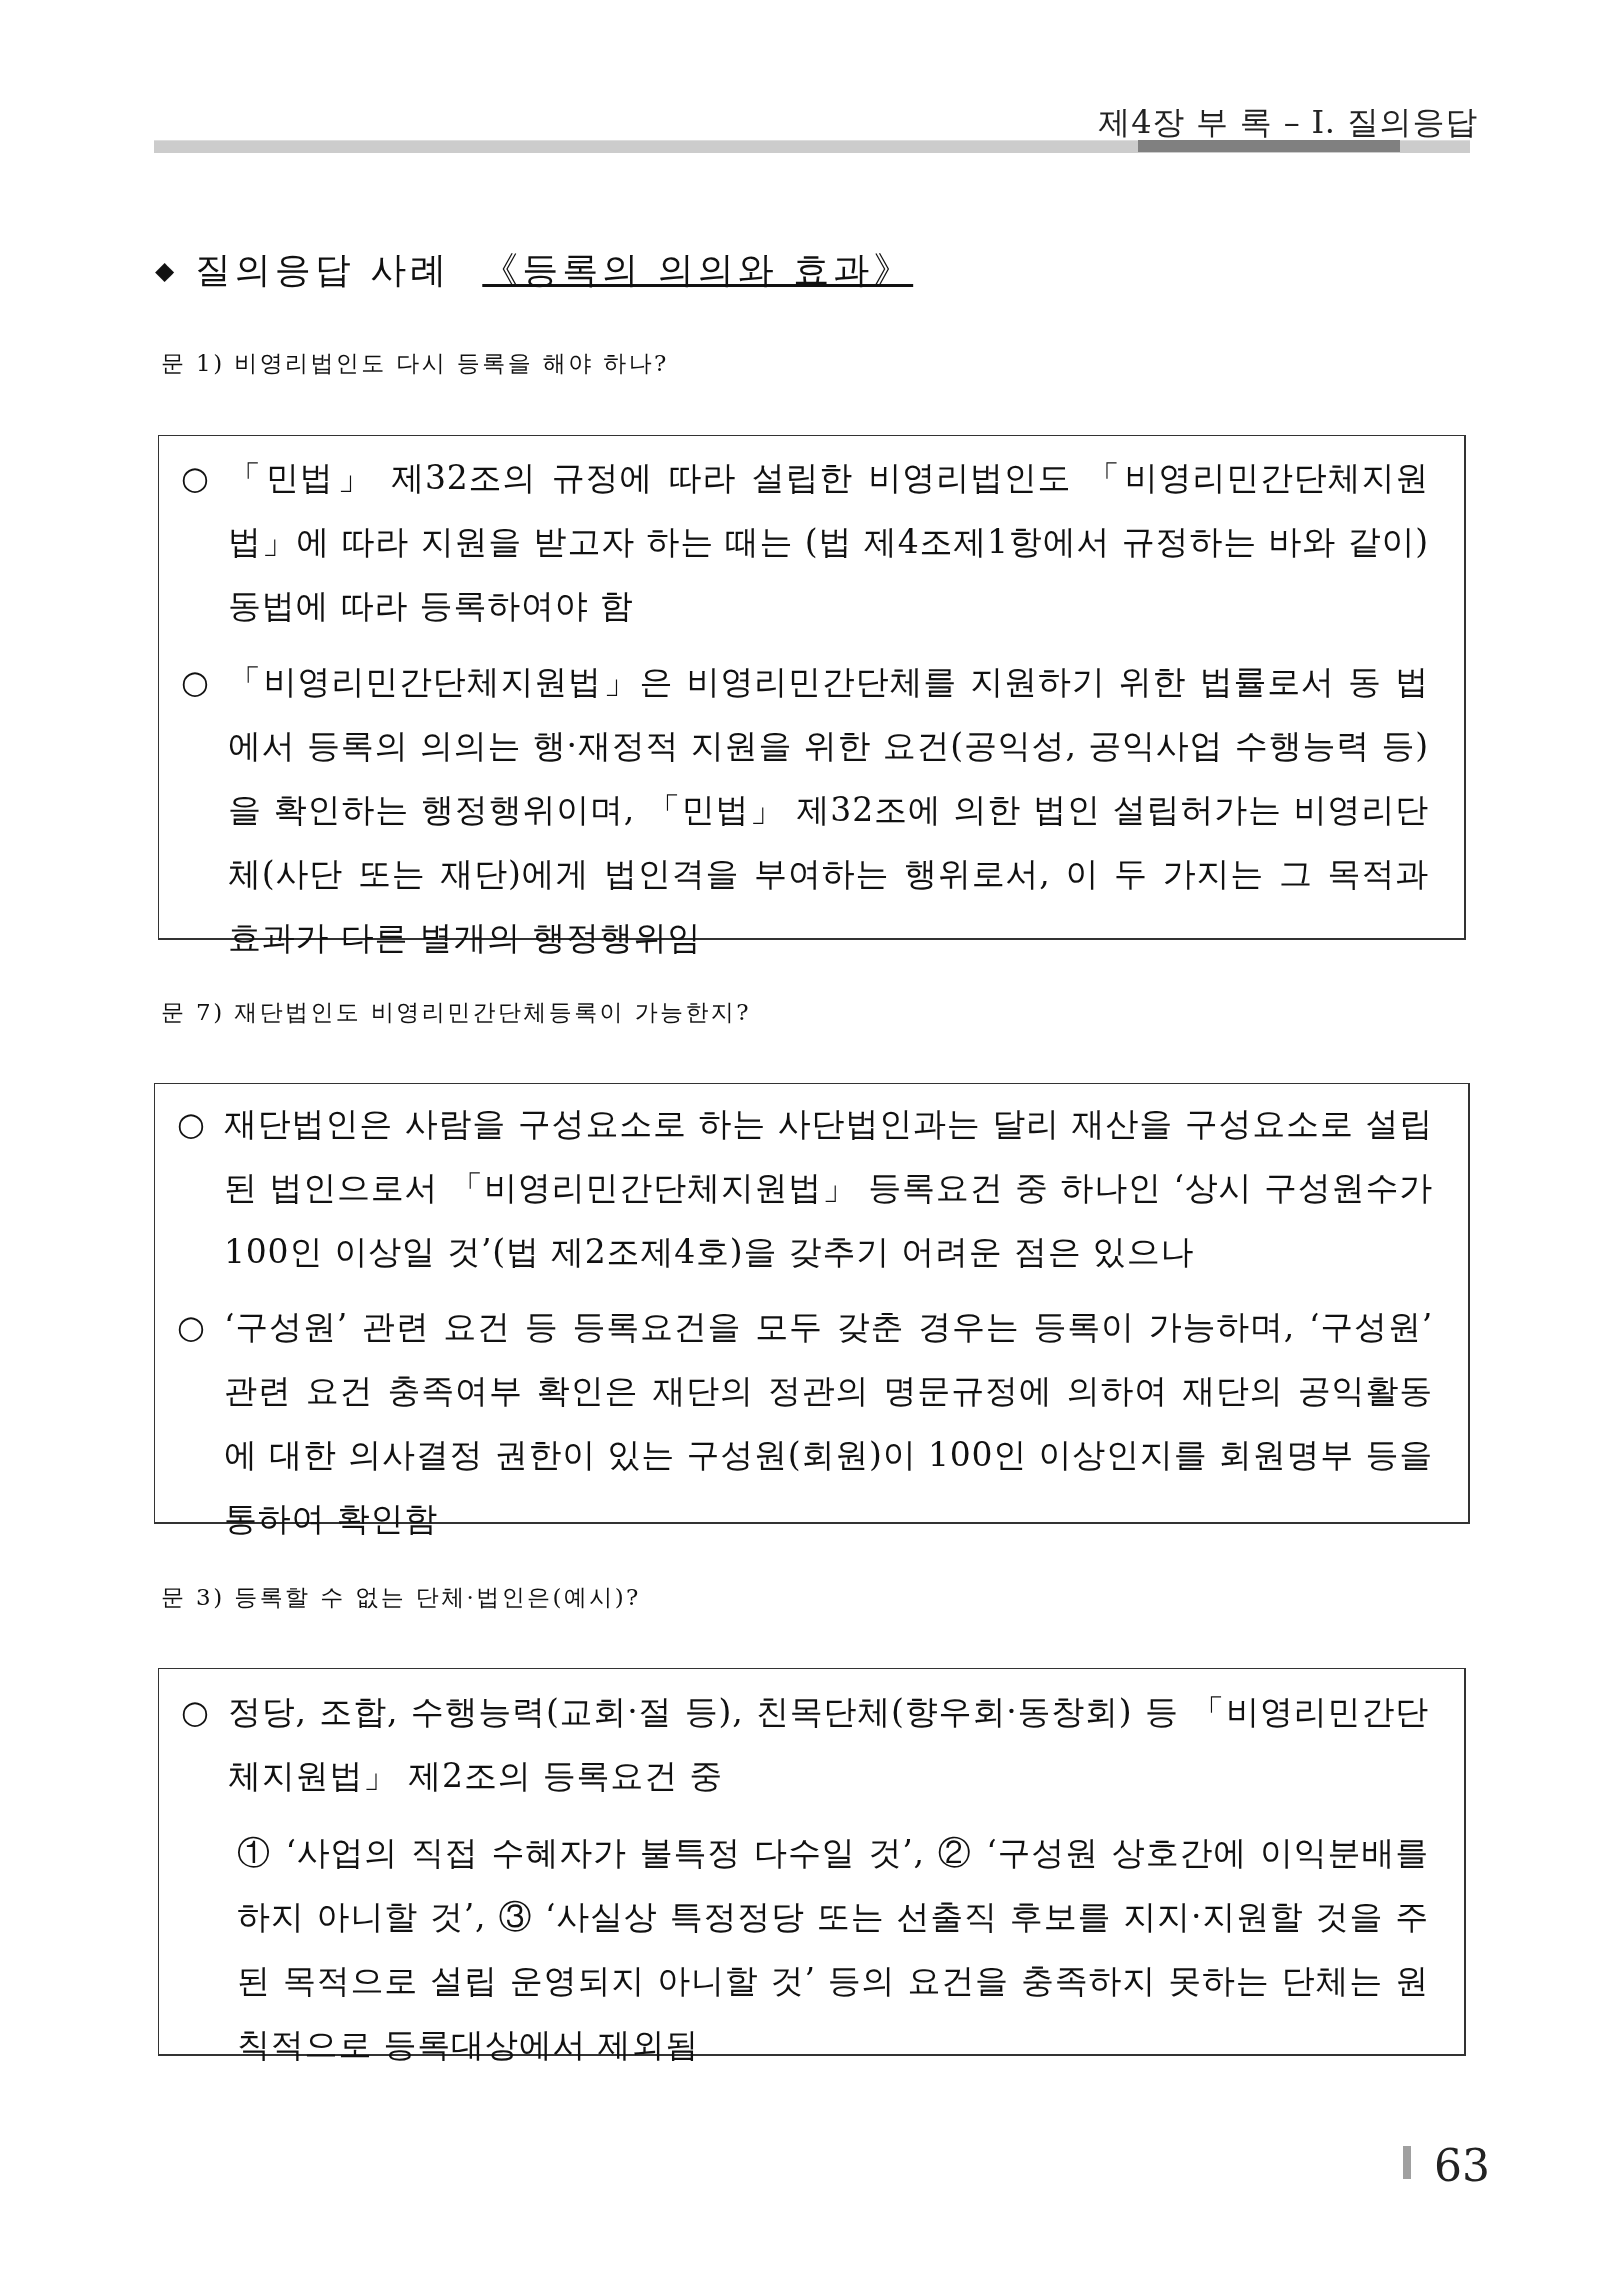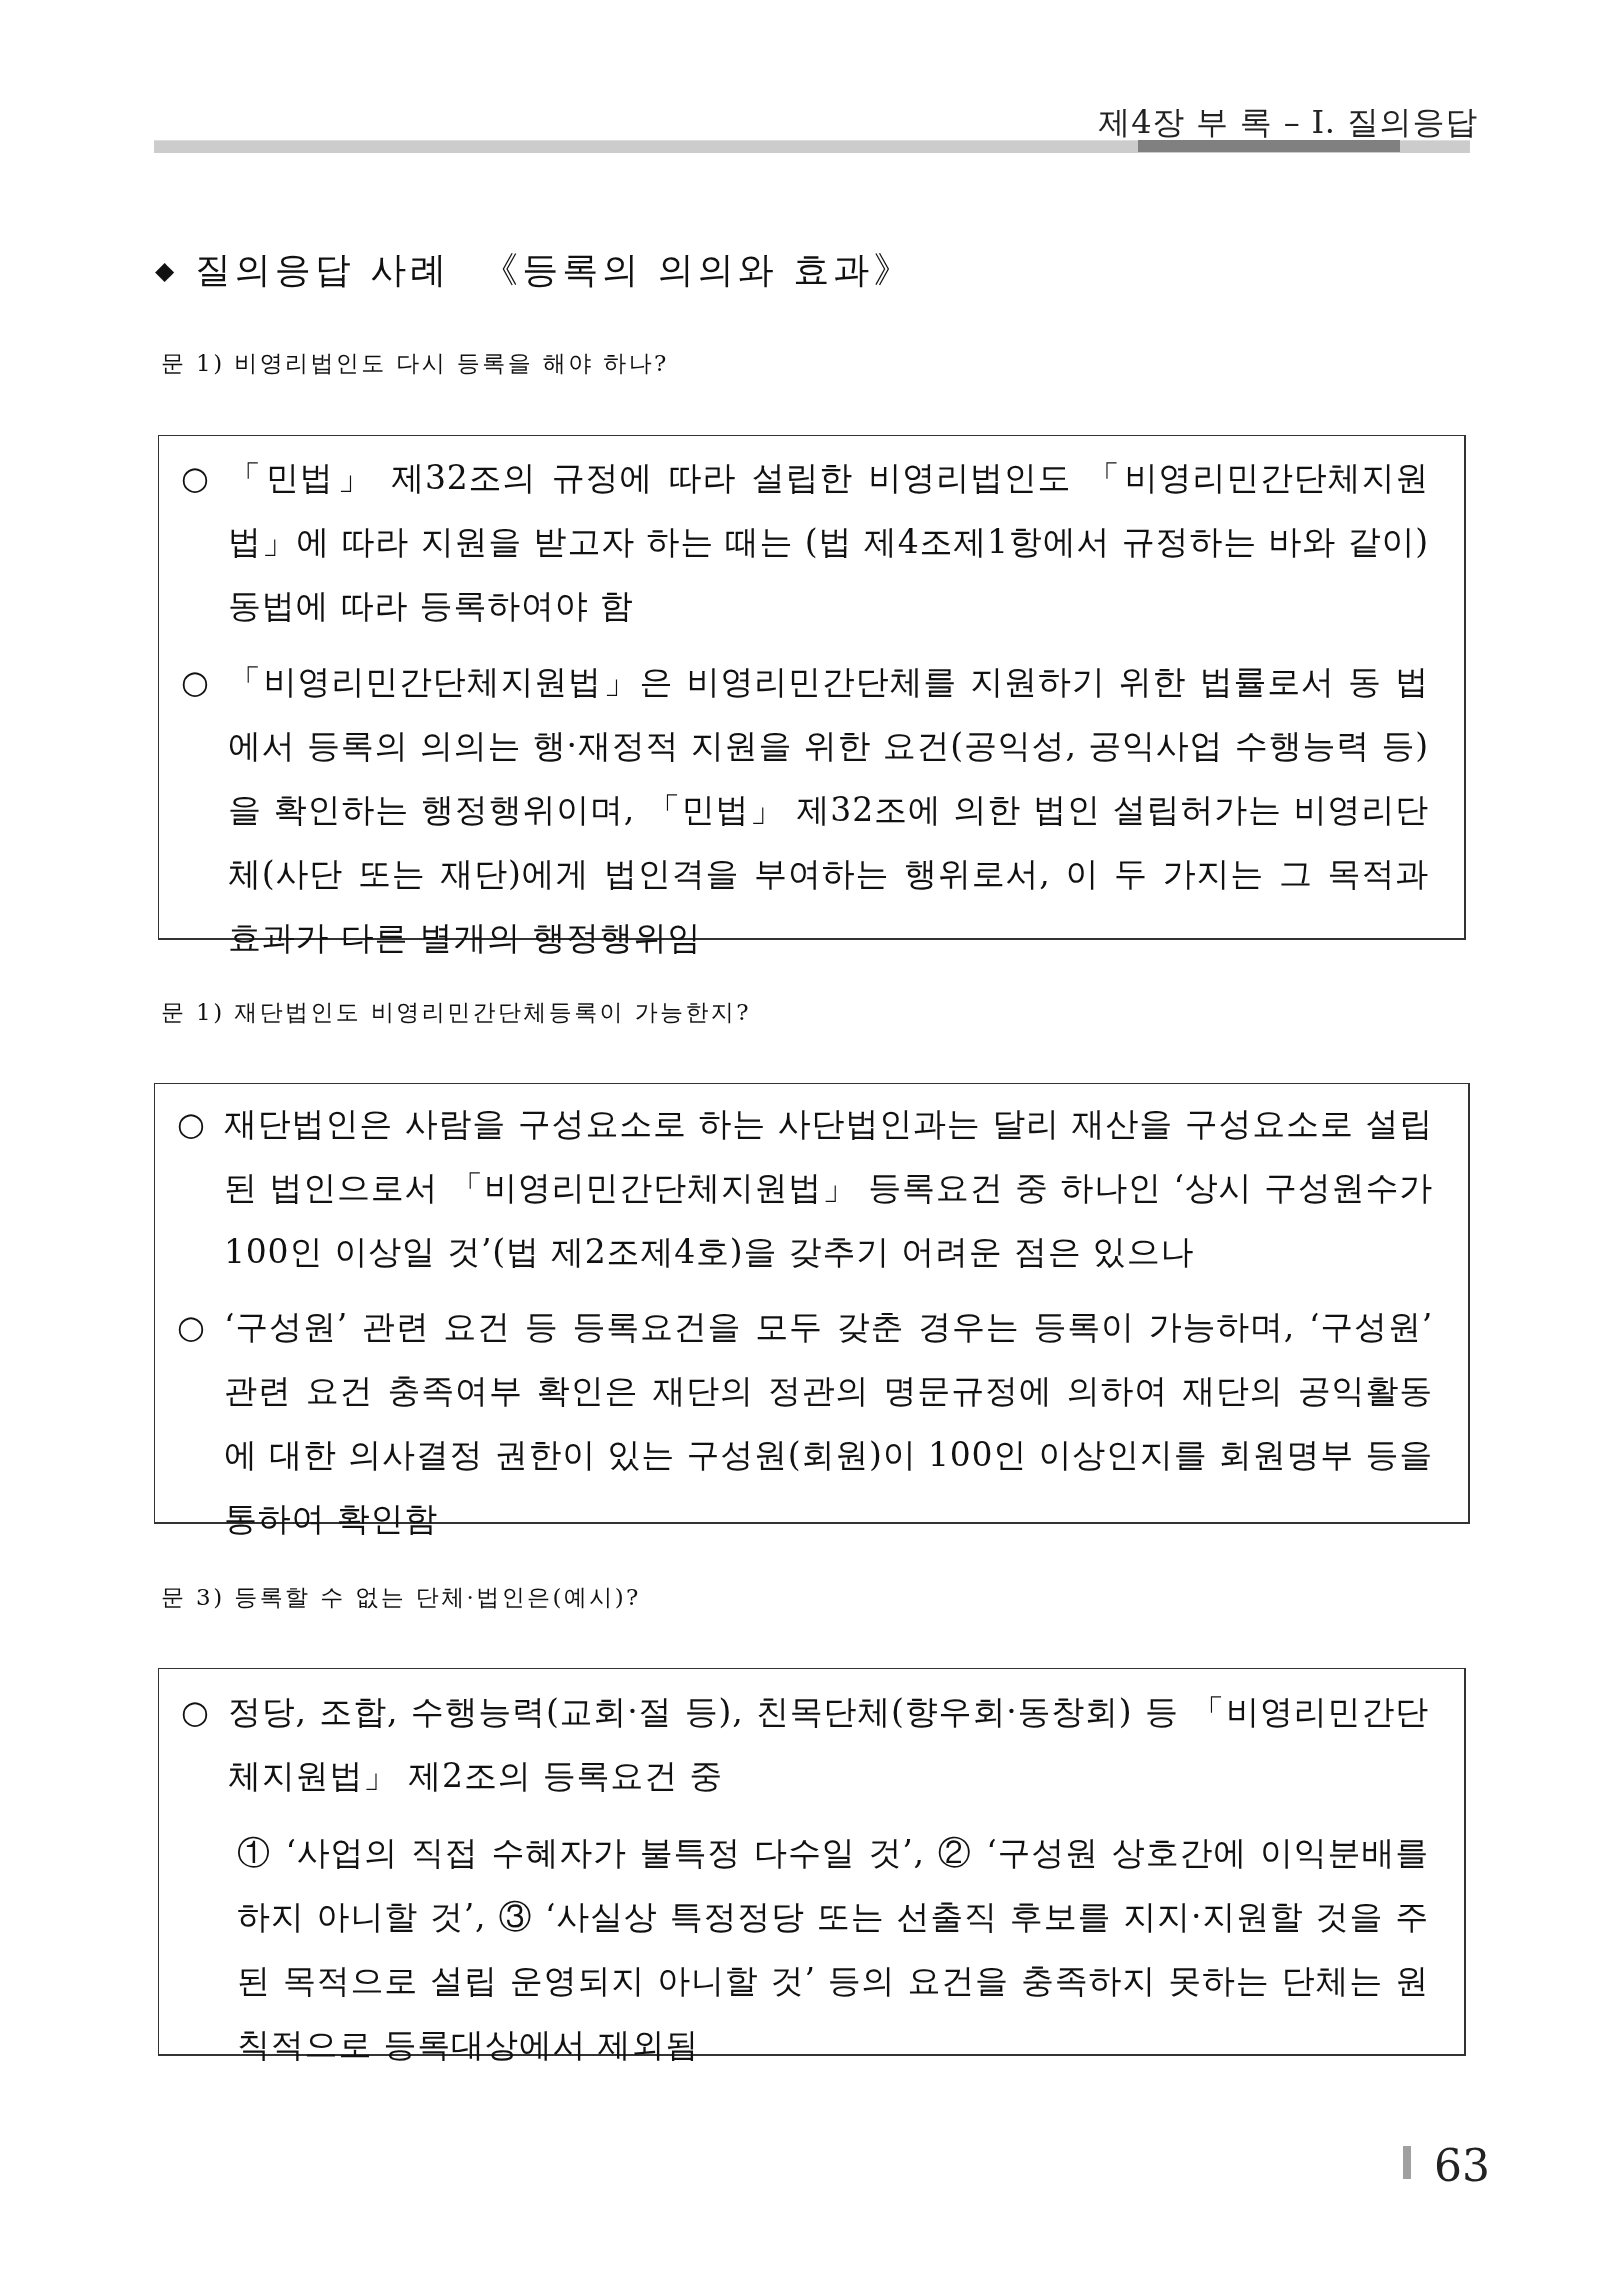--- a/index.html
+++ b/index.html
@@ -53,20 +53,21 @@
       display: flex;
       align-items: center;
     }
     .section-title .diamond {
       font-size: 25px;
       margin-right: 20.6px;
       letter-spacing: 0;
     }
     .section-title .book-title {
       margin-left: 32px;
+      text-decoration: underline;
     }
     .question {
       position: absolute;
       left: 161px;
       font-size: 23px;
       letter-spacing: 2.4px;
       white-space: nowrap;
       line-height: 1;
     }
     .q1 { top: 352px; }
@@ -151,21 +152,21 @@
   <div class="para p1">
     <span class="bullet">○</span>
     <span class="text">「민법」 제32조의 규정에 따라 설립한 비영리법인도 「비영리민간단체지원법」에 따라 지원을 받고자 하는 때는 (법 제4조제1항에서 규정하는 바와 같이) 동법에 따라 등록하여야 함</span>
   </div>
   <div class="para p2">
     <span class="bullet">○</span>
     <span class="text">「비영리민간단체지원법」은 비영리민간단체를 지원하기 위한 법률로서 동 법에서 등록의 의의는 행·재정적 지원을 위한 요건(공익성, 공익사업 수행능력 등)을 확인하는 행정행위이며, 「민법」 제32조에 의한 법인 설립허가는 비영리단체(사단 또는 재단)에게 법인격을 부여하는 행위로서, 이 두 가지는 그 목적과 효과가 다른 별개의 행정행위임</span>
   </div>
 </div>
 
-<div class="question q2">문 1) 재단법인도 비영리민간단체등록이 가능한지?</div>
+<div class="question q2">문 7) 재단법인도 비영리민간단체등록이 가능한지?</div>
 <div class="answer-box box2">
   <div class="para p1">
     <span class="bullet">○</span>
     <span class="text">재단법인은 사람을 구성요소로 하는 사단법인과는 달리 재산을 구성요소로 설립된 법인으로서 「비영리민간단체지원법」 등록요건 중 하나인 ‘상시 구성원수가 100인 이상일 것’(법 제2조제4호)을 갖추기 어려운 점은 있으나</span>
   </div>
   <div class="para p2">
     <span class="bullet">○</span>
     <span class="text">‘구성원’ 관련 요건 등 등록요건을 모두 갖춘 경우는 등록이 가능하며, ‘구성원’ 관련 요건 충족여부 확인은 재단의 정관의 명문규정에 의하여 재단의 공익활동에 대한 의사결정 권한이 있는 구성원(회원)이 100인 이상인지를 회원명부 등을 통하여 확인함</span>
   </div>
 </div>

